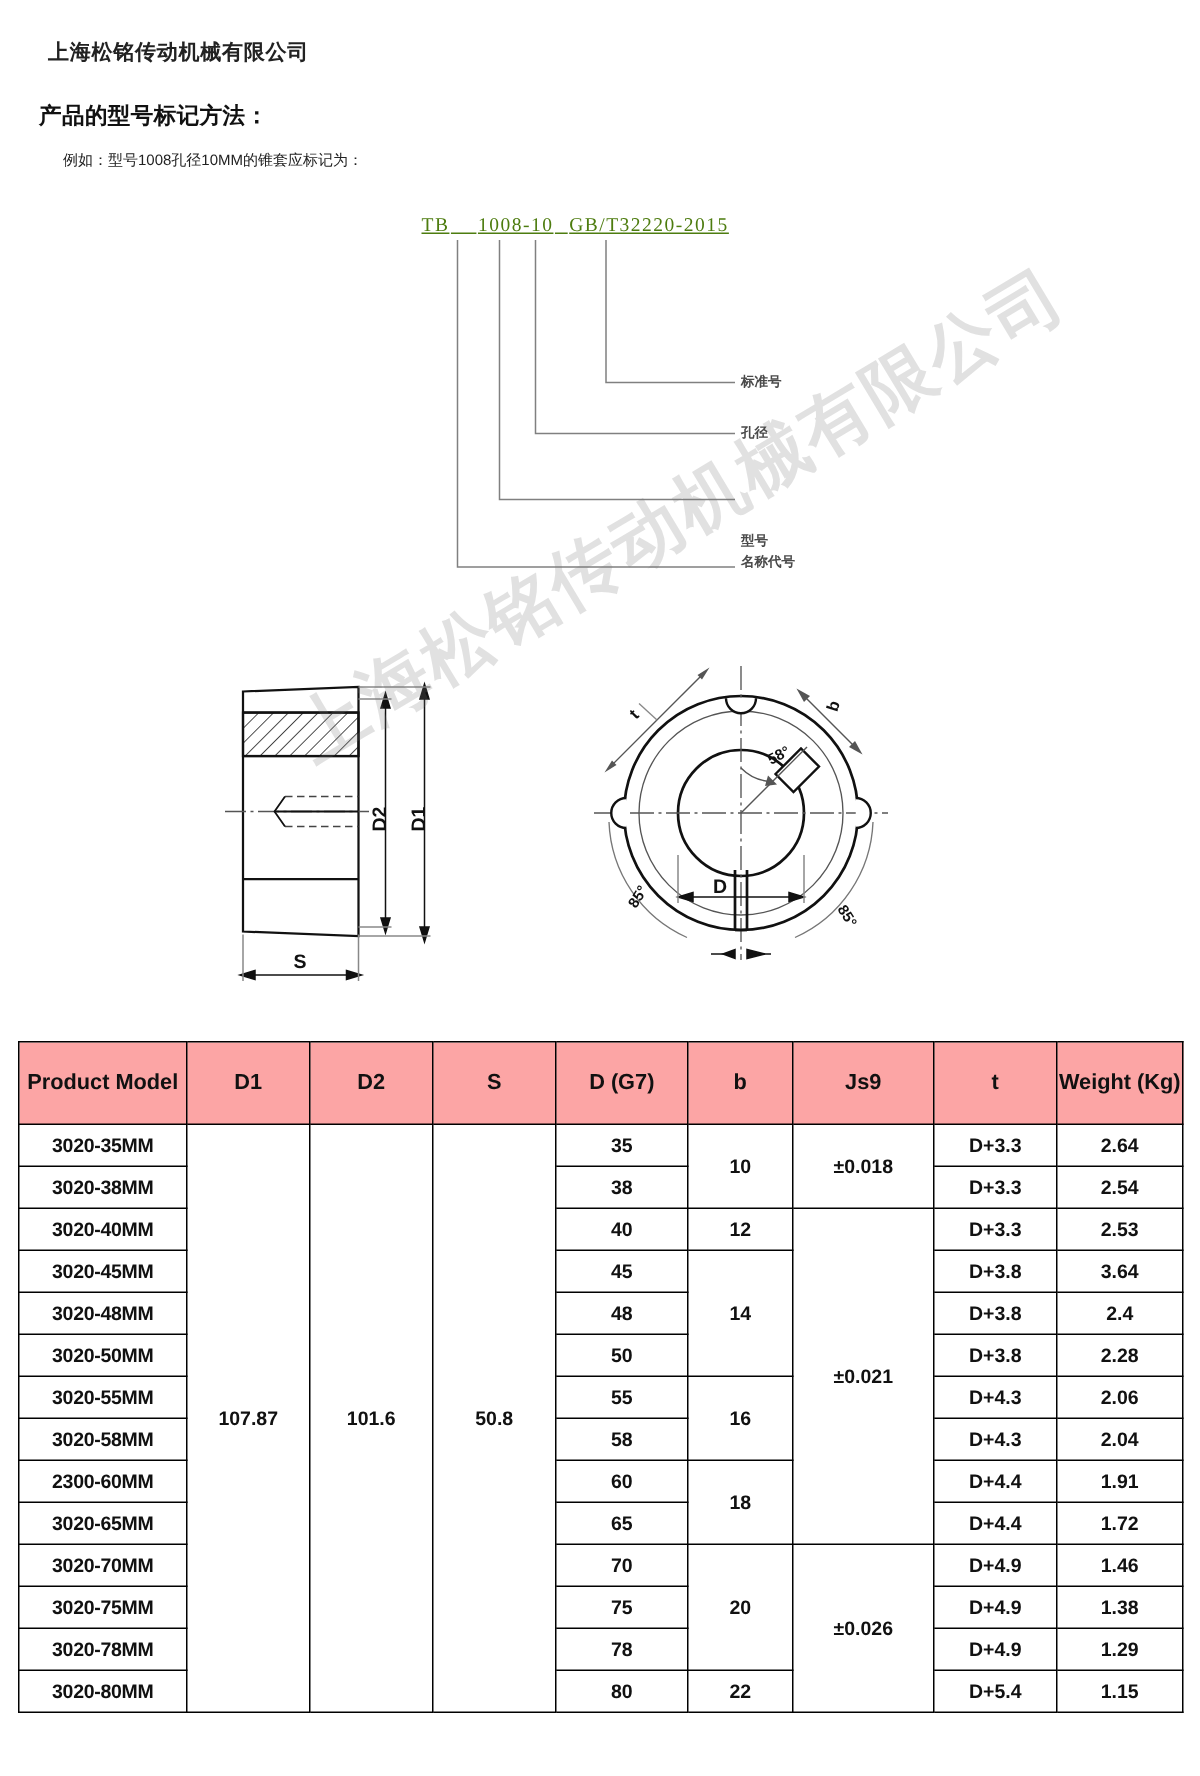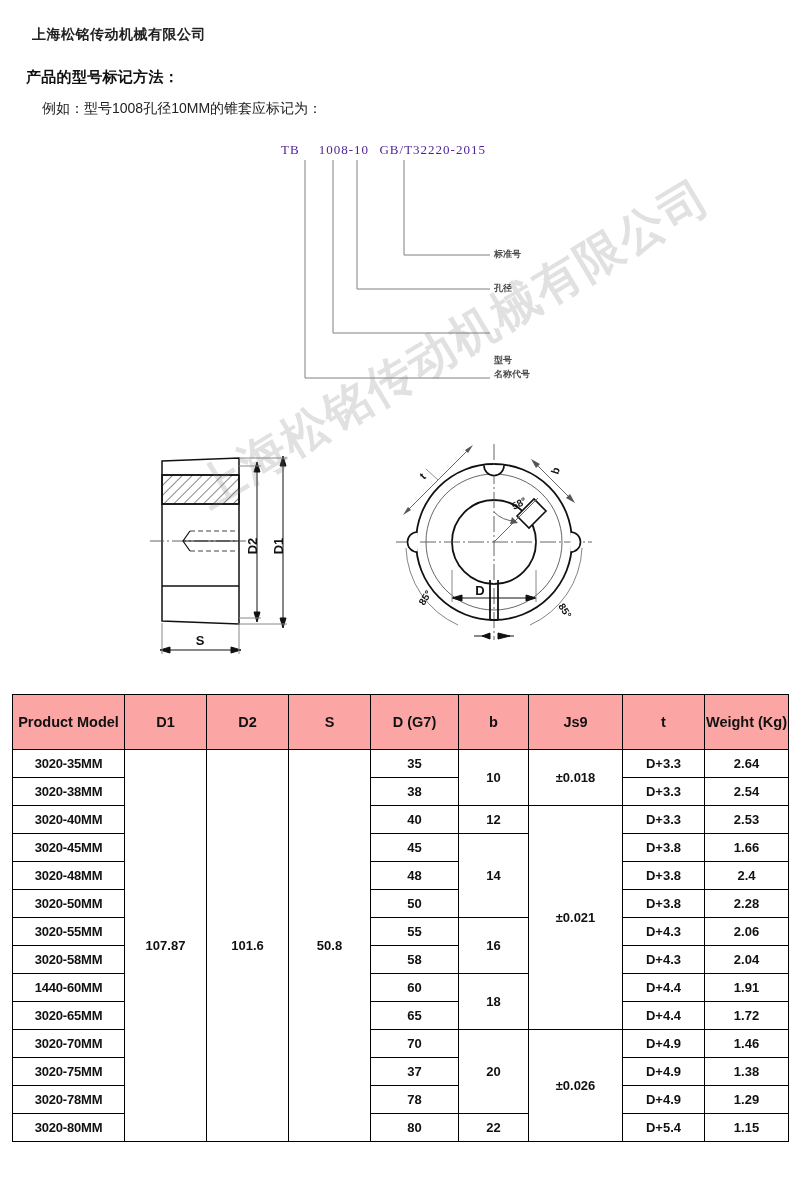--- a/index.html
+++ b/index.html
@@ -33,42 +33,43 @@
     font-size: 15px;
     font-weight: 700;
     letter-spacing: .3px;
     color: #111;
     text-align: right;
   }
   .example-line {
     position: absolute;
     left: 42px;
     top: 100px;
-    font-size: 14px;
+    font-size: 10px;
     font-weight: 400;
     color: #222;
   }
 
   
   .designation {
     position: absolute;
     left: 262px;
     top: 138px;
     width: 330px;
     height: 250px;
   }
   .desig-code {
     position: absolute;
     left: 18px;
     top: 4px;
     font-family: "Liberation Serif", "DejaVu Serif", serif;
     font-size: 13px;
     letter-spacing: 1px;
     white-space: nowrap;
-    color: #4c1d95;
+    color: #4d7c0f;
+    text-decoration: underline;
   }
   .desig-code span { padding: 0 1px; }
   .desig-svg {
     position: absolute;
     left: 0;
     top: 0;
   }
   .desig-label {
     position: absolute;
     font-size: 9px;
@@ -371,21 +372,21 @@
           <td rowspan="1">12</td>
           <td rowspan="8">±0.021</td>
           <td>D+3.3</td>
           <td>2.53</td>
         </tr>
         <tr>
           <td class="model">3020-45MM</td>
           <td>45</td>
           <td rowspan="3">14</td>
           <td>D+3.8</td>
-          <td>1.66</td>
+          <td>3.64</td>
         </tr>
         <tr>
           <td class="model">3020-48MM</td>
           <td>48</td>
           <td>D+3.8</td>
           <td>2.4</td>
         </tr>
         <tr>
           <td class="model">3020-50MM</td>
           <td>50</td>
@@ -399,21 +400,21 @@
           <td>D+4.3</td>
           <td>2.06</td>
         </tr>
         <tr>
           <td class="model">3020-58MM</td>
           <td>58</td>
           <td>D+4.3</td>
           <td>2.04</td>
         </tr>
         <tr>
-          <td class="model">1440-60MM</td>
+          <td class="model">2300-60MM</td>
           <td>60</td>
           <td rowspan="2">18</td>
           <td>D+4.4</td>
           <td>1.91</td>
         </tr>
         <tr>
           <td class="model">3020-65MM</td>
           <td>65</td>
           <td>D+4.4</td>
           <td>1.72</td>
@@ -421,21 +422,21 @@
         <tr>
           <td class="model">3020-70MM</td>
           <td>70</td>
           <td rowspan="3">20</td>
           <td rowspan="4">±0.026</td>
           <td>D+4.9</td>
           <td>1.46</td>
         </tr>
         <tr>
           <td class="model">3020-75MM</td>
-          <td>37</td>
+          <td>75</td>
           <td>D+4.9</td>
           <td>1.38</td>
         </tr>
         <tr>
           <td class="model">3020-78MM</td>
           <td>78</td>
           <td>D+4.9</td>
           <td>1.29</td>
         </tr>
         <tr>

